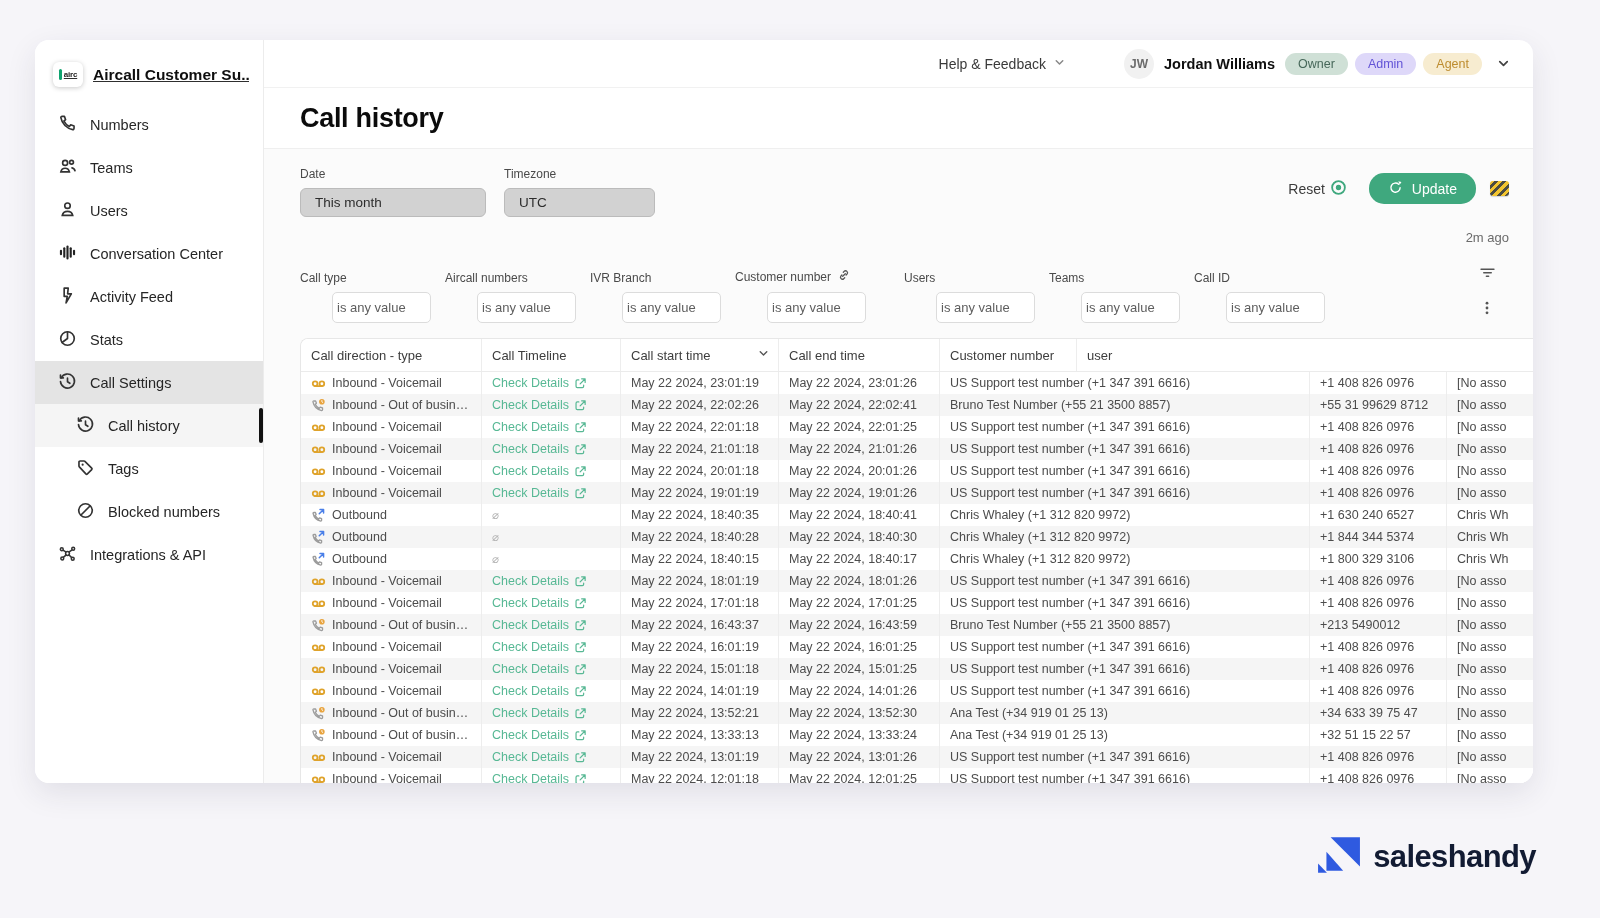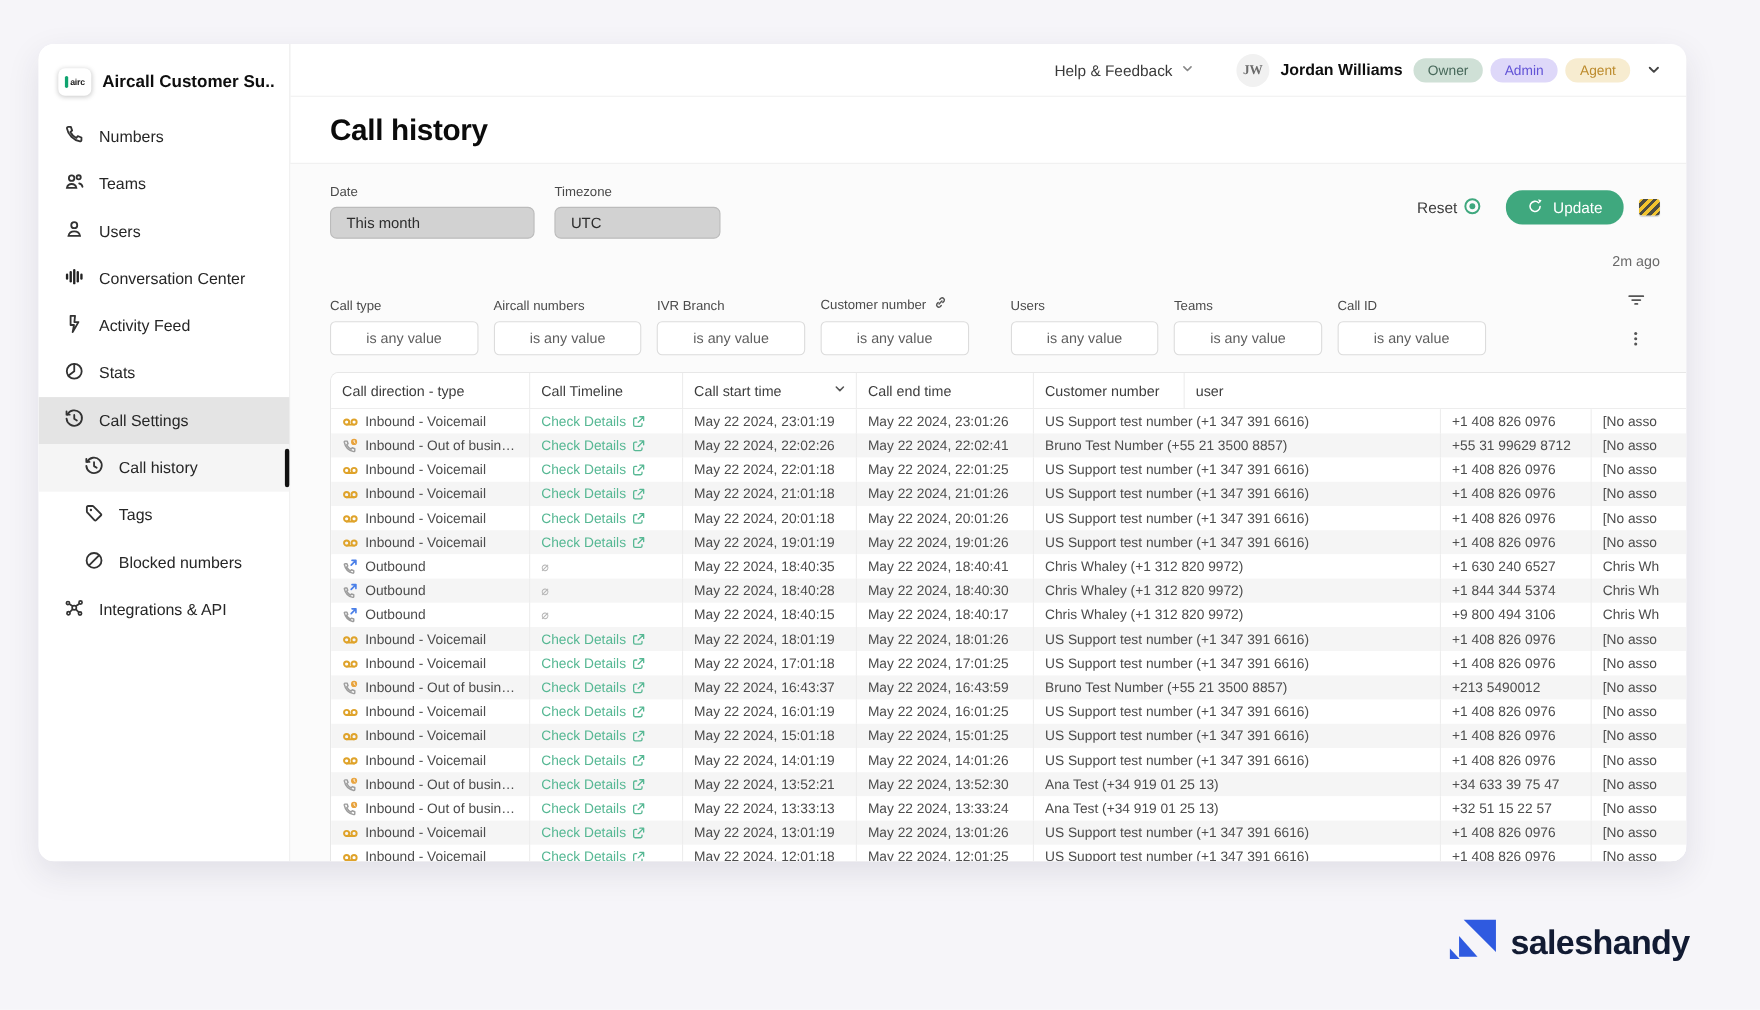--- a/index.html
+++ b/index.html
@@ -11,39 +11,39 @@
     color:#2e2e2e;
   }
   .app-card {
     position:absolute; left:35px; top:40px; width:1498px; height:743px;
     background:#fff; border-radius:14px; overflow:hidden;
     box-shadow:0 10px 30px rgba(40,40,70,.10);
     display:flex;
   }
   
   .sidebar { width:229px; flex-shrink:0; border-right:1px solid #ececec; background:#fff; padding-top:16px; }
-  .brand { display:flex; align-items:center; gap:10px; padding:6px 14px 16px 18px; }
+  .brand { display:flex; align-items:center; gap:10px; padding:6px 14px 16px 18px;text-decoration:underline; }
   .brand-logo {
     width:30px; height:25px; background:#fff; border-radius:6px;
     box-shadow:0 1px 5px rgba(0,0,0,.22); display:flex; align-items:center; justify-content:center; gap:2px; flex-shrink:0;
   }
   .brand-logo .gbar { width:3px; height:11px; background:#0fa36f; border-radius:2px; }
   .brand-logo .ltxt { font-size:8px; font-weight:700; color:#222; letter-spacing:-.2px; }
   .brand-title { font-size:15.5px; font-weight:800; color:#0e0e0e; white-space:nowrap; overflow:hidden; }
   .nav-item { display:flex; align-items:center; gap:13px; height:43px; padding-left:23px; font-size:14.5px; color:#262626; position:relative; cursor:pointer; }
   .nav-item svg { width:19px; height:19px; flex-shrink:0; }
   .nav-item.active-parent { background:#e4e4e4; }
   .nav-sub .nav-item { padding-left:41px; }
   .nav-item.active-sub { background:#f5f5f5; }
   .nav-item.active-sub::after { content:""; position:absolute; right:0; top:4px; bottom:4px; width:4px; background:#111; border-radius:2px; }
   
   .main { flex:1; min-width:0; display:flex; flex-direction:column; }
   .topbar { height:48px; border-bottom:1px solid #f1f1f1; display:flex; align-items:center; padding-right:22px; }
   .help { margin-left:auto; display:flex; align-items:center; gap:7px; font-size:14px; color:#3a3a3a; }
-  .avatar { width:30px; height:30px; border-radius:50%; background:#f1f1f1; color:#6b6b6b; font-size:12px; font-weight:700; display:flex; align-items:center; justify-content:center; margin-left:38px;font-family:Liberation Serif, serif; }
+  .avatar { width:30px; height:30px; border-radius:50%; background:#f1f1f1; color:#6b6b6b; font-size:12px; font-weight:700; display:flex; align-items:center; justify-content:center; margin-left:58px; }
   .uname { font-size:14.5px; font-weight:700; color:#0f0f0f; margin-left:10px; }
   .badges { display:flex; gap:7px; margin-left:10px; }
   .badge { padding:4px 13px; border-radius:13px; font-size:12.5px; font-weight:500; }
   .badge.owner { background:#cfe0d6; color:#47685a; }
   .badge.admin { background:#ded8f9; color:#6253d6; }
   .badge.agent { background:#f7ecd0; color:#bd8c2f; }
   .top-chevron { margin-left:14px; display:flex; }
   .titlebar { height:61px; border-bottom:1px solid #efefef; display:flex; align-items:center; padding-left:36px; }
   .page-title { font-size:27px; font-weight:800; color:#0b0b0b; letter-spacing:-.3px; }
   .content { flex:1; background:#fbfbfb; padding:18px 0 0 36px; overflow:hidden; }
@@ -53,21 +53,21 @@
   .input-gray { height:29px; background:#d2d2d2; border:1px solid #bbbbbb; border-radius:6px; display:flex; align-items:center; padding-left:14px; font-size:13.5px; color:#2c2c2c; }
   .field.date { margin-right:18px; } .field.date .input-gray { width:186px; }
   .field.tz .input-gray { width:151px; }
   .actions { margin-left:auto; display:flex; align-items:center; padding-right:24px; margin-top:6px; }
   .reset { display:flex; align-items:center; gap:5px; font-size:14px; color:#3b3b3b; cursor:pointer; }
   .update-btn { margin-left:22px; height:31px; padding:0 19px; background:#3fa87e; border:none; color:#fff; border-radius:15px; font-size:14px; font-family:inherit; display:flex; align-items:center; gap:9px; cursor:pointer; }
   .hazard { margin-left:14px; width:19px; height:15px; border-radius:3px; background:repeating-linear-gradient(135deg,#f2c42e 0 3px,#4c4c42 3px 6px); box-shadow:0 1px 1px rgba(0,0,0,.15); }
   .frow2 { display:flex; align-items:flex-end; margin-top:13px; }
   .fgroup { margin-right:14px; }
   .fgroup label { display:flex; align-items:center; gap:6px; }
-  .chip { height:31px; min-width:99px; padding:0 32px; background:#fff; border:1px solid #dcdcdc; border-radius:5px; font-size:13px; color:#5e5e5e; display:flex; align-items:center; cursor:pointer; }
+  .chip { height:31px; min-width:99px; padding:0 4px; background:#fff; border:1px solid #dcdcdc; border-radius:5px; font-size:13px; color:#5e5e5e; display:flex; align-items:center; cursor:pointer;margin-left:32px; }
   .meta-right { margin-left:auto; display:flex; align-items:center; gap:19px; padding-right:24px; margin-bottom:7px;flex-direction:column; }
   .ago { font-size:13px; color:#6a6a6a; }
   .iconbtn { display:flex; cursor:pointer; }
   
   .table { margin-top:15px; background:#fff; border:1px solid #e7e7e7; border-right:none; border-radius:8px 0 0 0; overflow:hidden; }
   .thead { display:flex; height:33px; background:#fff; border-bottom:1px solid #ebebeb; }
   .th { display:flex; align-items:center; padding:0 8px 0 10px; font-size:13px; color:#3d3d3d; border-left:1px solid #ededed; white-space:nowrap; overflow:hidden;text-align:right; }
   .th:first-child { border-left:none; }
   .th.sortable { justify-content:space-between; }
   .tr { display:flex; height:22px; background:#fff; }
@@ -508,21 +508,21 @@
                   </svg>
                 </span>
                 <span>Outbound</span>
               </div>
               <div class="td col-timeline">
                 <span class="no-timeline">⌀</span>
               </div>
               <div class="td col-start">May 22 2024, 18:40:15</div>
               <div class="td col-end">May 22 2024, 18:40:17</div>
               <div class="td col-aircall">Chris Whaley (+1 312 820 9972)</div>
-              <div class="td col-customer">+9 800 494 3106</div>
+              <div class="td col-customer">+1 800 329 3106</div>
               <div class="td col-user">Chris Wh</div>
             </div>
             <div class="tr alt">
               <div class="td col-direction">
                 <span class="cell-icon">
                   <svg viewBox="0 0 16 16" width="15" height="15" fill="none" stroke="#dfa32b" stroke-width="1.9" stroke-linecap="round">
                     <circle cx="4.4" cy="8.2" r="2.5"></circle>
                     <circle cx="11.6" cy="8.2" r="2.5"></circle>
                     <line x1="4.4" y1="10.7" x2="11.6" y2="10.7"></line>
                   </svg>

